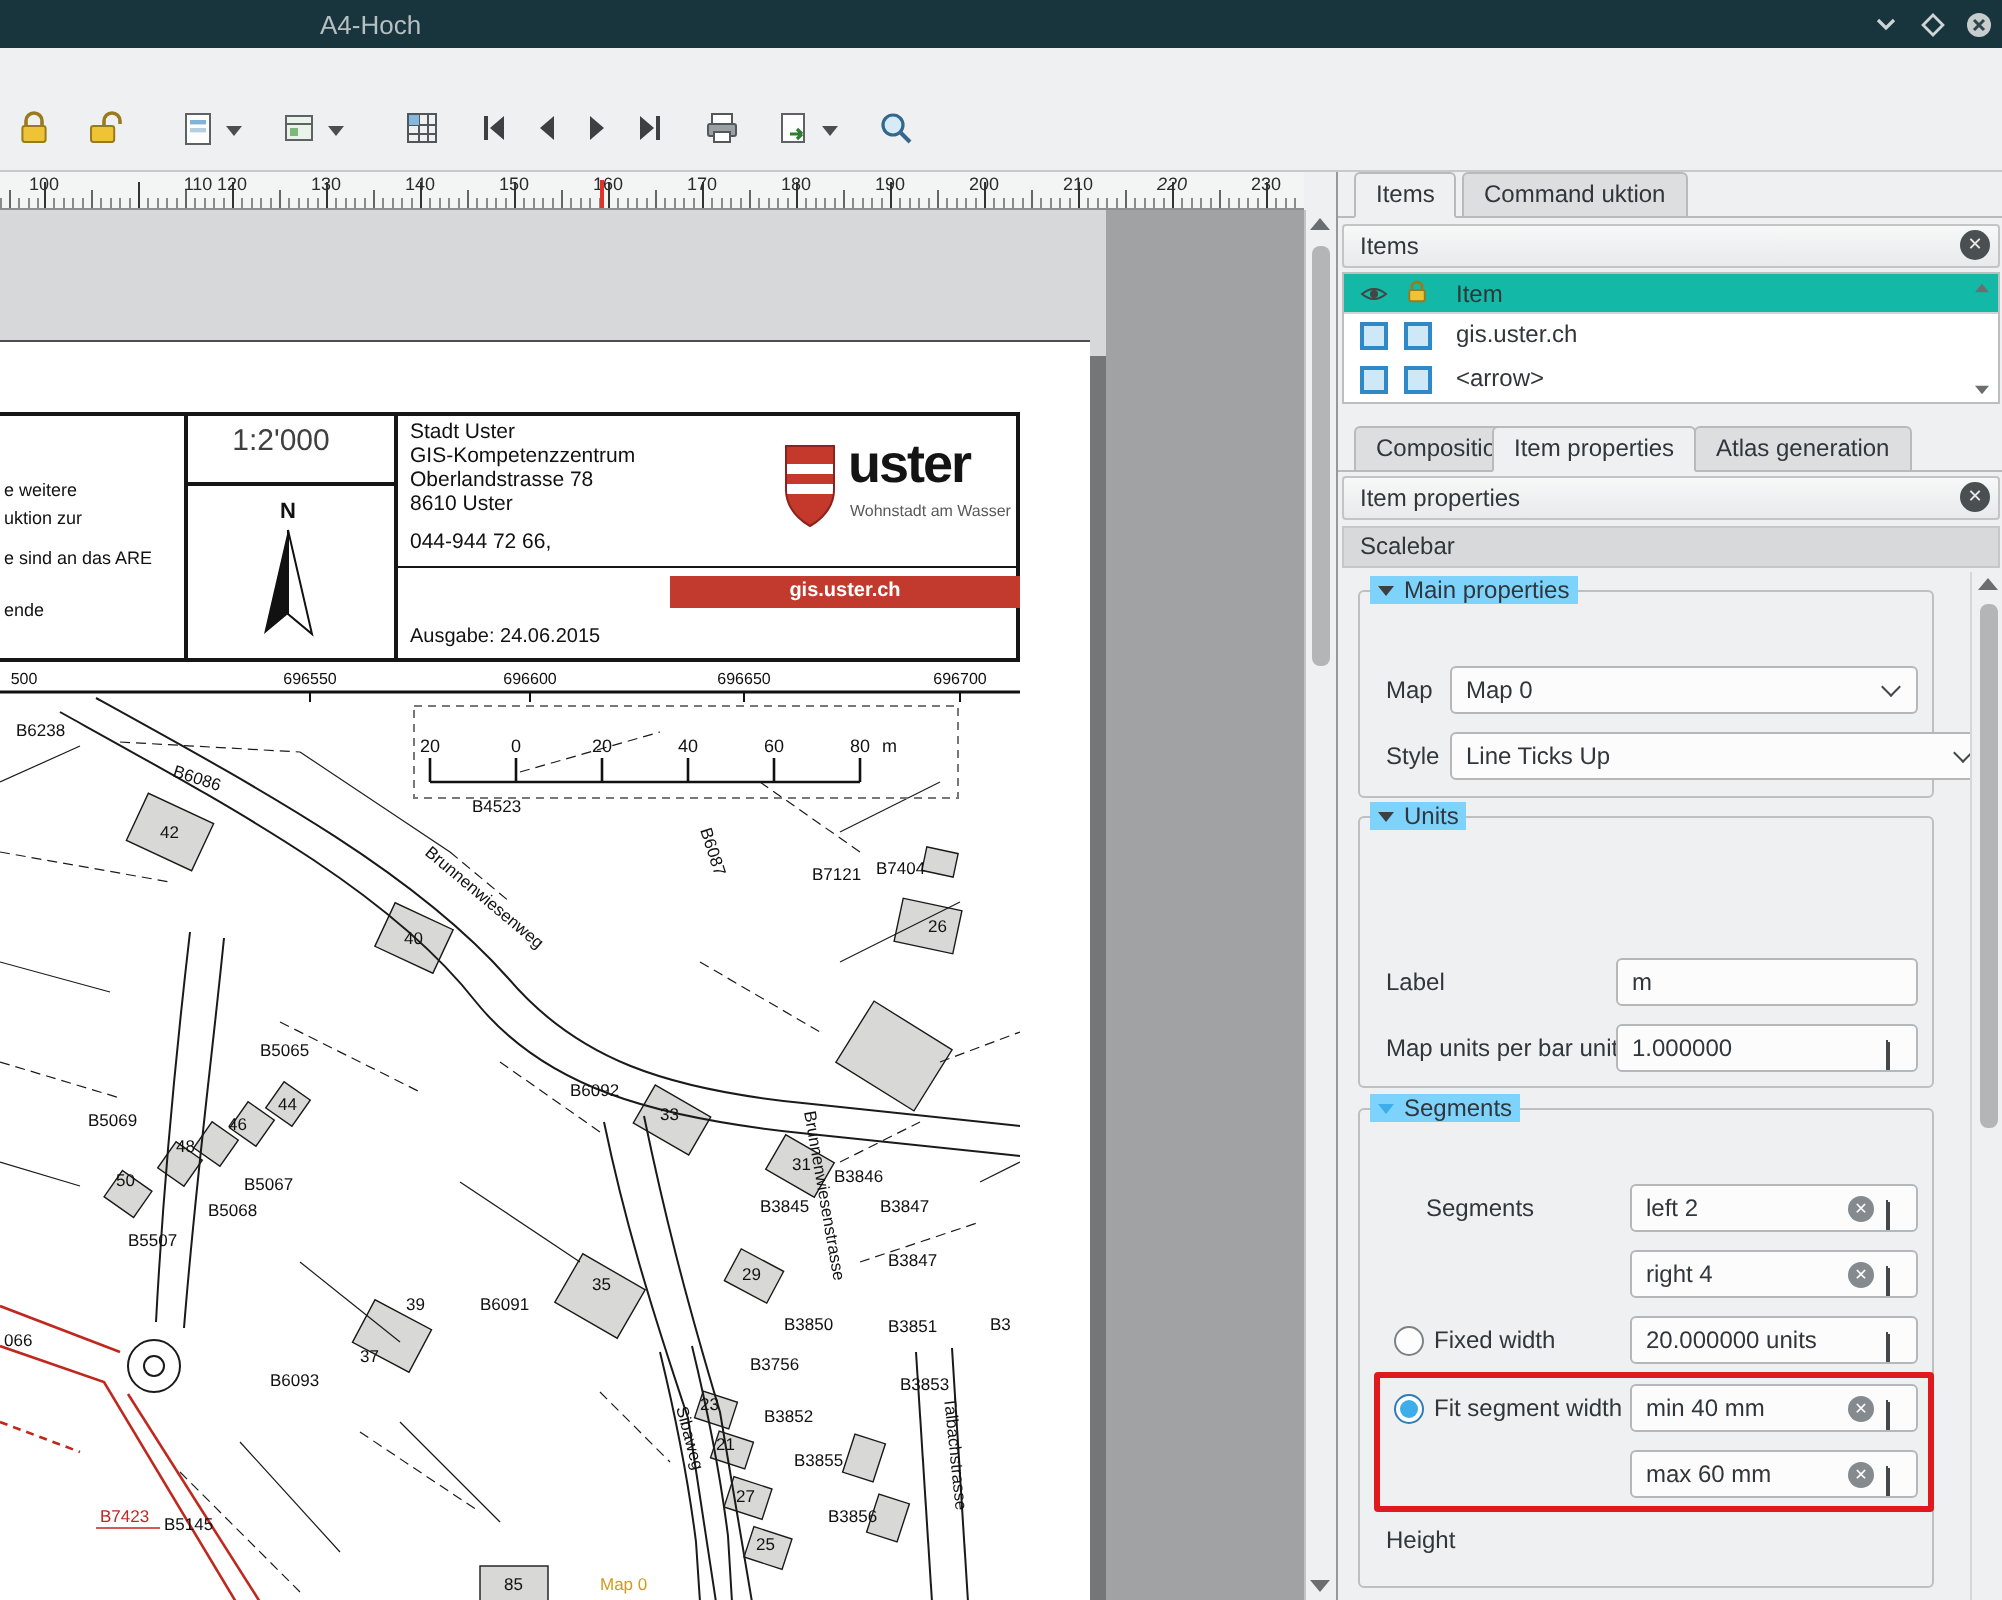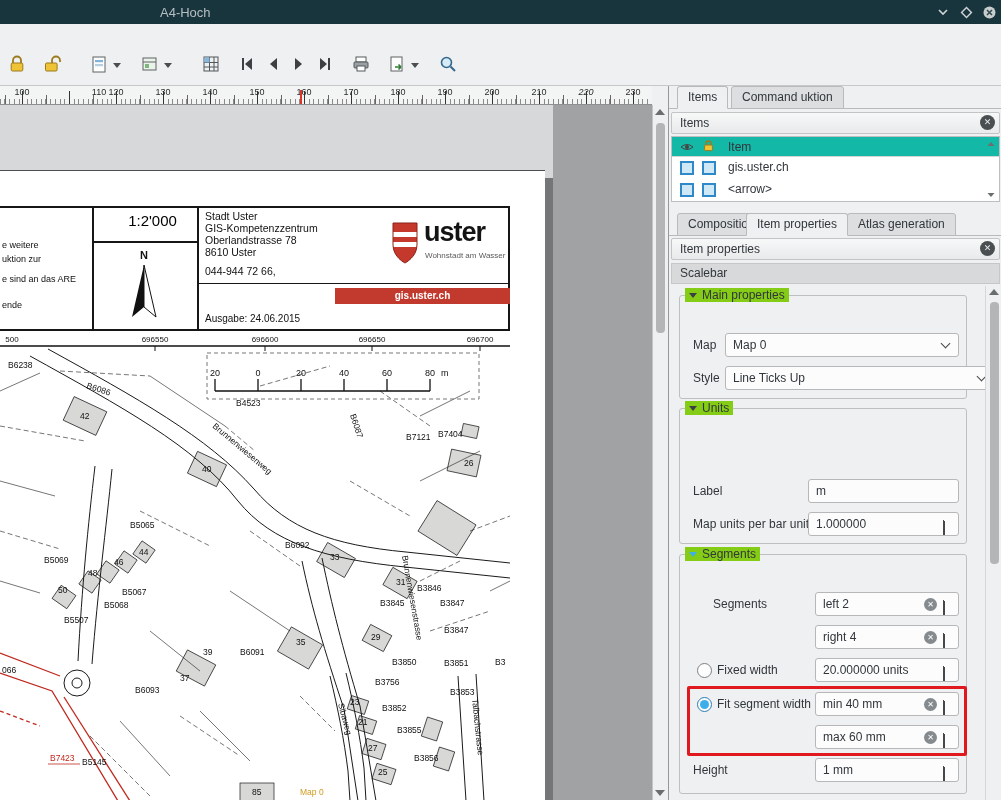--- a/index.html
+++ b/index.html
@@ -25,21 +25,21 @@
 
 .canvas{position:absolute;left:0;top:105px;width:652px;height:695px;background:#d7d8d9;overflow:hidden}
 .canvas-dark{position:absolute;left:553px;top:0;width:99px;height:695px;background:#a0a2a3}
 .page{position:absolute;left:0;top:65px;width:545px;height:630px;background:#fff;border-top:1px solid #4e4e4e}
 .page-shadow{position:absolute;left:545px;top:73px;width:8px;height:622px;background:#747677}
 
 .htable{position:absolute;left:-12px;top:35px;width:522px;height:125px;border:2px solid #161616;background:#fff}
 .vline{position:absolute;width:2px;background:#161616}
 .hline{position:absolute;height:2px;background:#161616}
 .frag{position:absolute;font-size:9px;color:#111}
-.scaletext{position:absolute;left:100px;top:41px;width:105px;text-align:center;font-size:15px;color:#000000}
+.scaletext{position:absolute;left:88px;top:41px;width:105px;text-align:center;font-size:15px;color:#404040}
 .addr{position:absolute;left:205px;font-size:10.5px;color:#111}
 .ausgabe{position:absolute;left:205px;top:142px;font-size:10px;color:#111}
 .uster-big{position:absolute;left:424px;top:46px;font-size:27px;font-weight:bold;letter-spacing:-1px;color:#141414}
 .uster-sub{position:absolute;left:425px;top:80px;font-size:8px;color:#5a5a5a}
 .banner{position:absolute;left:335px;top:117px;width:175px;height:16px;background:#c23a2e;color:#fff;font-size:10px;font-weight:bold;text-align:center;line-height:16px}
 
 .mapsvg{position:absolute;left:0;top:160px}
 .maplabel{font-size:8.5px;fill:#111;font-family:"Liberation Sans",sans-serif}
 .maplabel.red{fill:#c0281e}
 .maplabel.orange{fill:#d29a1e}
@@ -62,21 +62,21 @@
 .hbar{left:2px;width:329px;height:22px;background:linear-gradient(#f7f8f8,#e8eaeb);border:1px solid #c2c4c5;border-radius:2px;padding-left:8px;line-height:20px}
 .closebtn{position:absolute;width:15px;height:15px;border-radius:50%;background:#4a4f52;color:#e9eaea;font-size:9px;line-height:15px;text-align:center;cursor:default}
 .sbhdr{left:2px;width:329px;height:21px;background:#d7d9da;border:1px solid #c5c7c8;padding-left:8px;line-height:19px}
 .tree{left:2px;top:50px;width:329px;height:66px;background:#fff;border:1px solid #bcbebf}
 .tree-hdr{position:relative;height:20px;background:#14b8a6;border-bottom:1px solid #d2d4d5}
 .tree-row{position:relative;height:22px;background:#fff}
 .cb{position:absolute;width:14px;height:14px;top:4px;border:2px solid #2f88c8;background:#cfe8f8}
 .trlbl{position:absolute;left:56px;line-height:20px}
 .tiny{position:absolute;right:3px}
 .group{border:1px solid #bdbfc1;border-radius:3px}
-.gtitle{position:absolute;background:#84cc16;padding:0 4px;z-index:2}
+.gtitle{position:absolute;background:#7dd3fc;padding:0 4px;z-index:2}
 .tri{display:inline-block;width:0;height:0;border-left:4px solid transparent;border-right:4px solid transparent;border-top:5px solid #3c4043;margin-right:5px;vertical-align:1px}
 .tri.blue{border-top-color:#3daee9}
 .plabel{position:absolute;line-height:24px}
 .combo,.field,.spin{position:absolute;height:24px;background:#fcfcfc;border:1px solid #b5b7b9;border-radius:3px;line-height:22px;padding-left:7px;overflow:hidden;white-space:nowrap}
 .combo-arrow{position:absolute;right:9px;top:6px;width:7px;height:7px;border-right:1.7px solid #44484b;border-bottom:1.7px solid #44484b;transform:rotate(45deg)}
 .spin-arr{position:absolute;right:5px;top:4px;width:10px}
 .sa-up{width:6px;height:6px;border-top:1.6px solid #44484b;border-right:1.6px solid #44484b;transform:rotate(-45deg);margin:0 auto 3px}
 .sa-dn{width:6px;height:6px;border-bottom:1.6px solid #44484b;border-right:1.6px solid #44484b;transform:rotate(45deg);margin:0 auto}
 .clear{position:absolute;right:21px;top:5px;width:13px;height:13px;border-radius:50%;background:#848a8e;color:#fff;font-size:8px;line-height:13px;text-align:center}
 .radio{position:absolute;width:15px;height:15px;border-radius:50%;border:1px solid #7d8184;background:#fdfdfd}
@@ -523,19 +523,18 @@
   <div class="spin" style="left:146px;top:572px;width:144px"><span>20.000000 units</span><span class="spin-arr"><span class="sa-up"></span><span class="sa-dn"></span></span></div>
 
   <span class="radio sel" style="left:28px;top:611px"></span>
   <span class="plabel" style="left:48px;top:606px">Fit segment width</span>
   <div class="spin" style="left:146px;top:606px;width:144px"><span>min 40 mm</span><span class="clear">✕</span><span class="spin-arr"><span class="sa-up"></span><span class="sa-dn"></span></span></div>
   <div class="spin" style="left:146px;top:639px;width:144px"><span>max 60 mm</span><span class="clear">✕</span><span class="spin-arr"><span class="sa-up"></span><span class="sa-dn"></span></span></div>
 
   <div class="red-annot"></div>
 
   <span class="plabel" style="left:24px;top:672px">Height</span>
-  <div class="spin" style="left:146px;top:672px;width:144px"><span>1 mm</span><span class="spin-arr"><span class="sa-up"></span><span class="sa-dn"></span></span></div>
 
   <div class="pscroll">
     <div class="arr-up" style="position:absolute;left:3px;top:3px"></div>
     <div class="ps-thumb"></div>
   </div>
 </div>
 
 </body></html>

